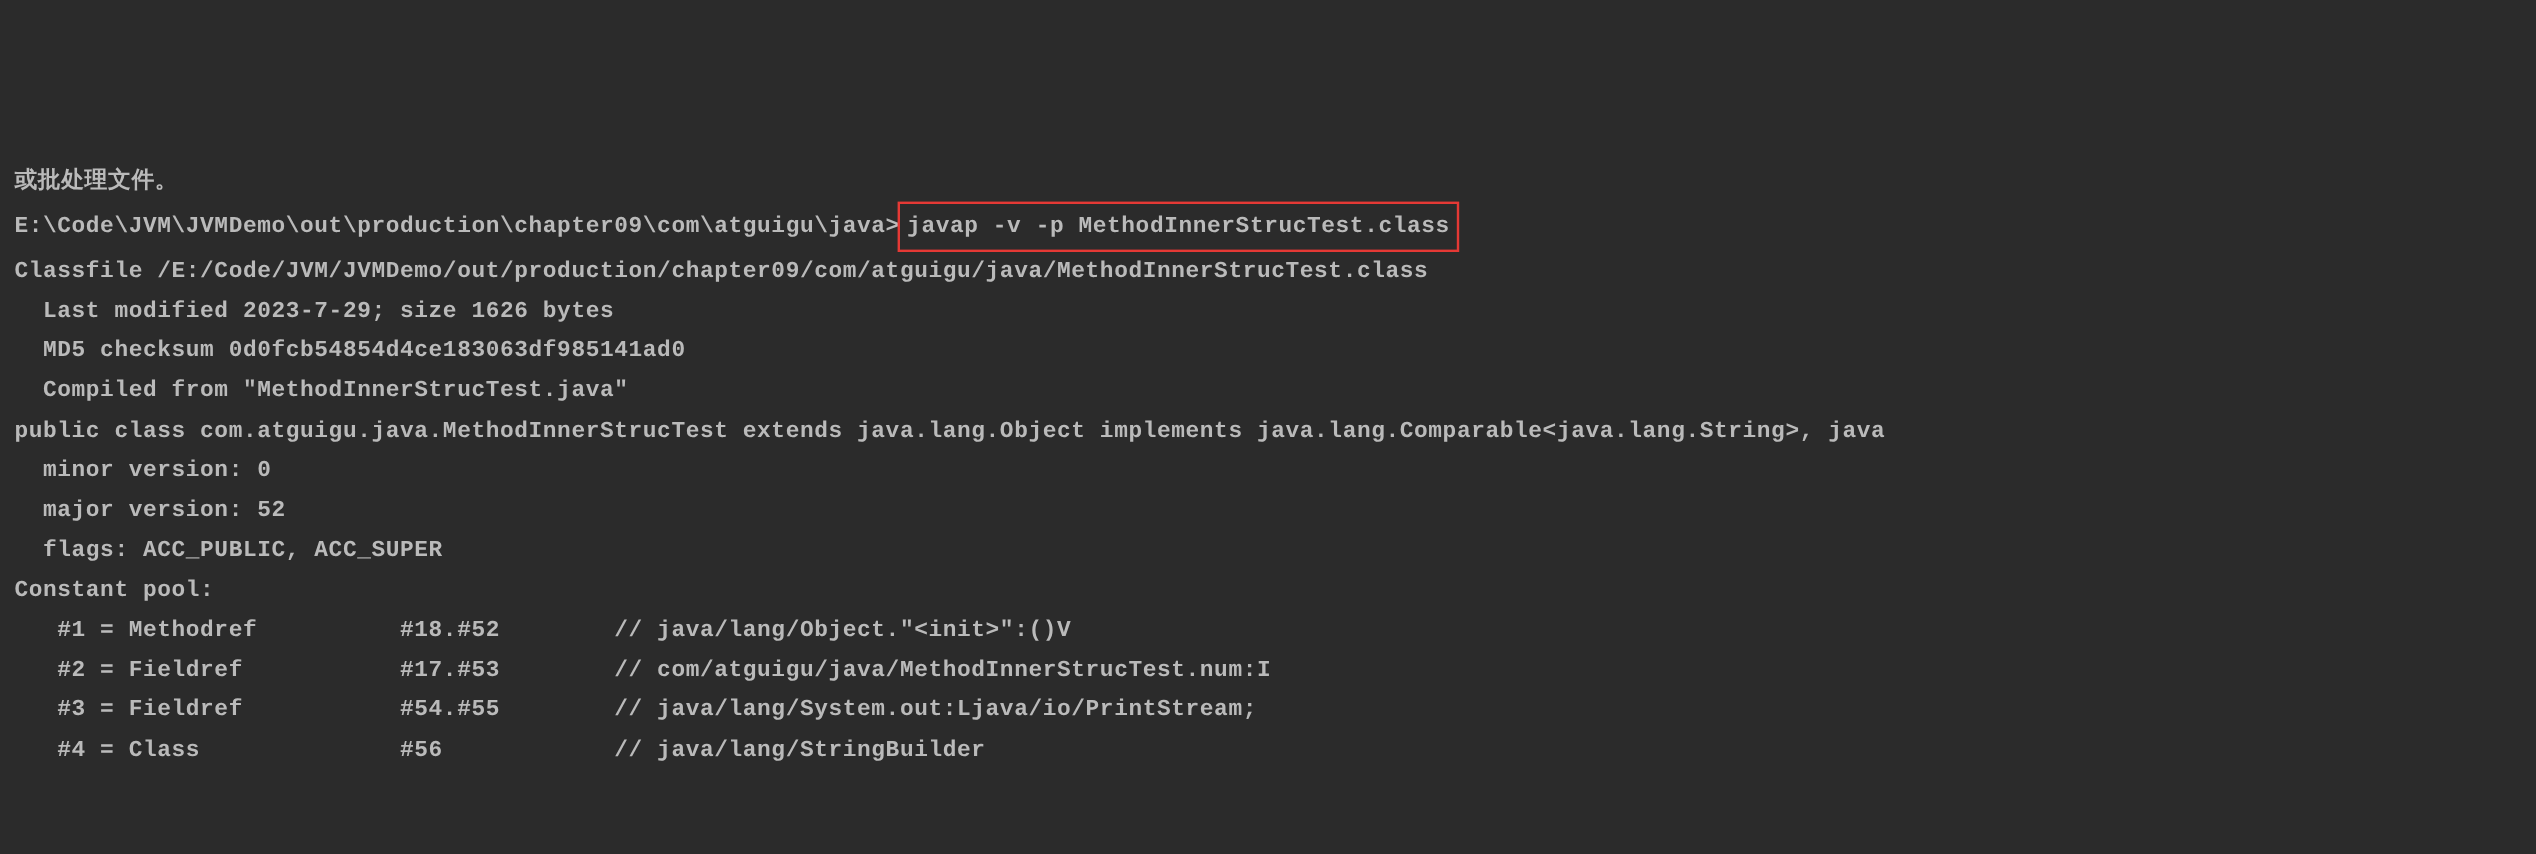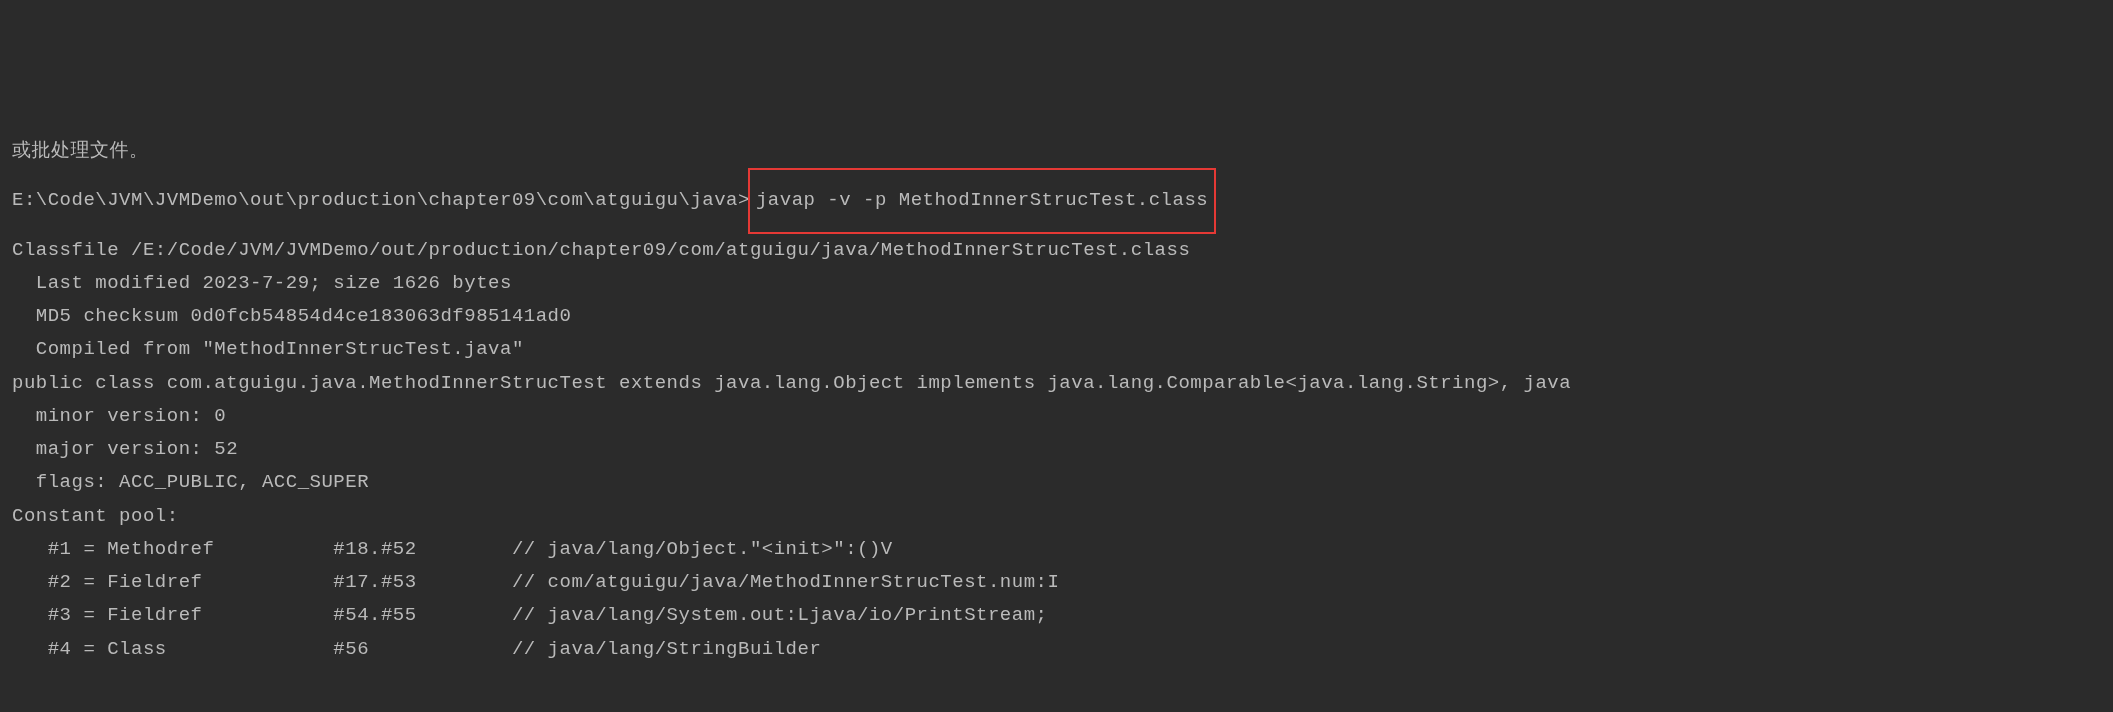--- a/index.html
+++ b/index.html
@@ -13,24 +13,25 @@
       font-family: 'Consolas', 'Monaco', 'Courier New', monospace;
       font-size: 19px;
       line-height: 1.75;
       padding: 2px 12px;
       white-space: pre;
       overflow-x: hidden;
       letter-spacing: 0.5px;
     }
     .terminal-line {
       display: block;
+      font-weight: bold;
     }
     .highlight-box {
       border: 2px solid #e53935;
-      padding: 14px 6px;
+      padding: 2px 6px;
       display: inline-block;
       margin-left: -2px;
     }
   </style>
 </head>
 <body>
 
 
 
 <div><span class="terminal-line">或批处理文件。</span><span class="terminal-line"></span><span class="terminal-line"><span>E:\Code\JVM\JVMDemo\out\production\chapter09\com\atguigu\java&gt;</span><span class="highlight-box">javap -v -p MethodInnerStrucTest.class</span></span><span class="terminal-line">Classfile /E:/Code/JVM/JVMDemo/out/production/chapter09/com/atguigu/java/MethodInnerStrucTest.class</span><span class="terminal-line">  Last modified 2023-7-29; size 1626 bytes</span><span class="terminal-line">  MD5 checksum 0d0fcb54854d4ce183063df985141ad0</span><span class="terminal-line">  Compiled from "MethodInnerStrucTest.java"</span><span class="terminal-line">public class com.atguigu.java.MethodInnerStrucTest extends java.lang.Object implements java.lang.Comparable&lt;java.lang.String&gt;, java</span><span class="terminal-line">  minor version: 0</span><span class="terminal-line">  major version: 52</span><span class="terminal-line">  flags: ACC_PUBLIC, ACC_SUPER</span><span class="terminal-line">Constant pool:</span><span class="terminal-line">   #1 = Methodref          #18.#52        // java/lang/Object."&lt;init&gt;":()V</span><span class="terminal-line">   #2 = Fieldref           #17.#53        // com/atguigu/java/MethodInnerStrucTest.num:I</span><span class="terminal-line">   #3 = Fieldref           #54.#55        // java/lang/System.out:Ljava/io/PrintStream;</span><span class="terminal-line">   #4 = Class              #56            // java/lang/StringBuilder</span></div>

